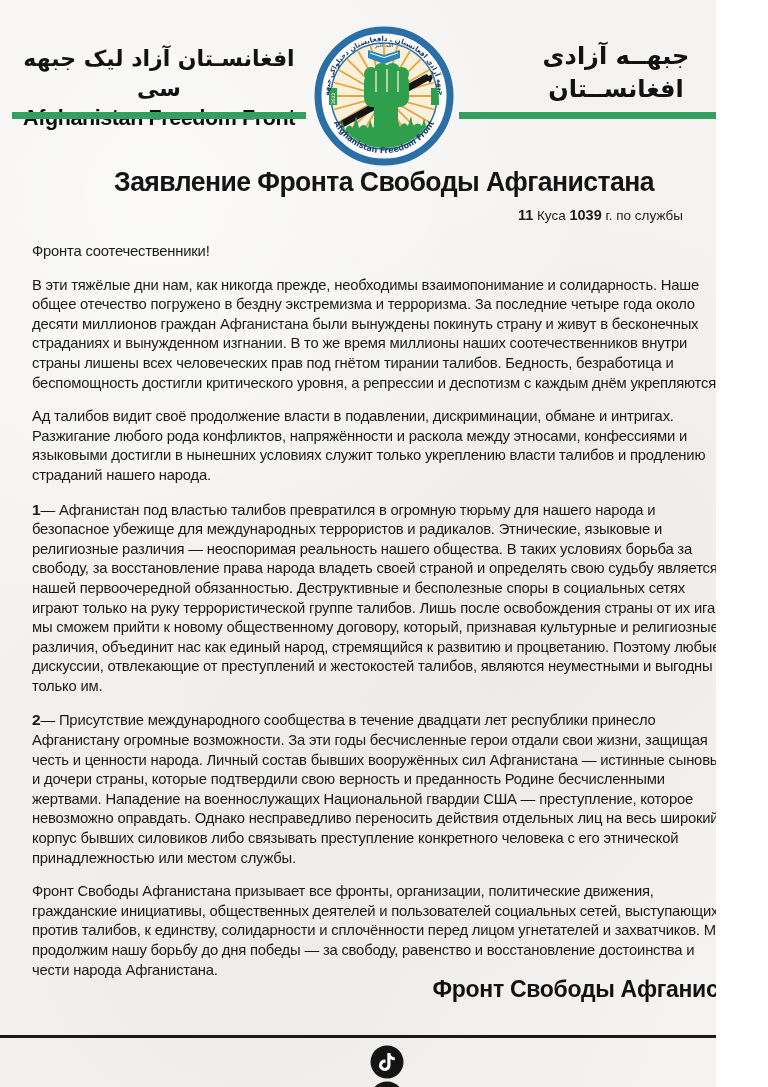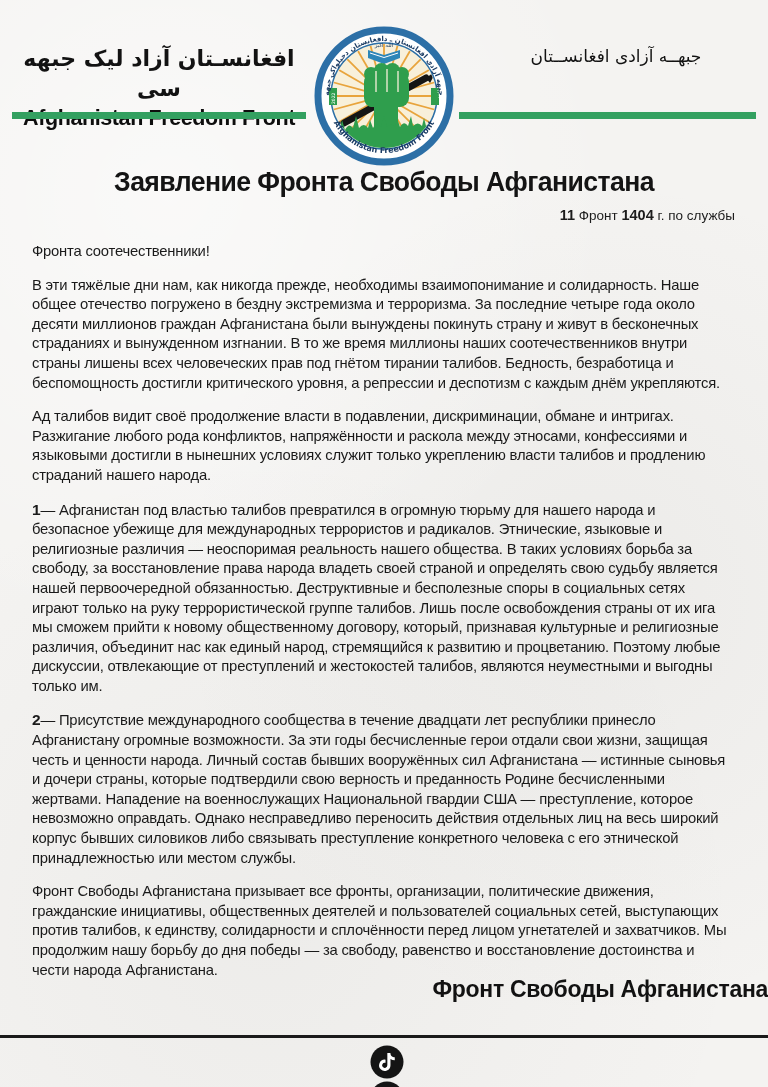--- a/index.html
+++ b/index.html
@@ -1,31 +1,31 @@
 <!DOCTYPE html>
 <html lang="ru"><head>
 <meta charset="utf-8">
 <style>
   html,body{margin:0;padding:0;}
   .page{
-    position:relative;width:768px;height:1087px;overflow:hidden;
+    position:relative;width:696px;height:1087px;overflow:hidden;
     background-color:#f4f3f1;
     background-image:
       radial-gradient(circle at 22% 18%, rgba(255,255,255,.55), rgba(255,255,255,0) 42%),
       radial-gradient(circle at 78% 55%, rgba(110,110,105,.06), rgba(0,0,0,0) 50%),
       radial-gradient(circle at 35% 85%, rgba(110,110,105,.05), rgba(0,0,0,0) 45%);
-    font-family:"Liberation Sans",sans-serif;color:#191919;
+    font-family:"Liberation Sans",sans-serif;color:#191919;padding-left:20px;
   }
   .ar{font-family:"DejaVu Sans",sans-serif;direction:rtl;}
   
   .hdr-left{position:absolute;left:10px;top:44px;width:298px;text-align:center;}
   .hdr-left .l1{font-size:22px;font-weight:bold;line-height:30px;color:#121212;}
   .hdr-left .l2{font-size:21.5px;font-weight:bold;letter-spacing:-.4px;line-height:28px;color:#0e0e0e;}
   .hdr-right{position:absolute;left:459px;top:40px;width:298px;text-align:center;}
-  .hdr-right .l1,.hdr-right .l2{font-size:17px;font-weight:normal;line-height:33px;color:#121212;margin-left:16px;}
+  .hdr-right .l1,.hdr-right .l2{font-size:24px;font-weight:bold;line-height:33px;color:#121212;margin-left:16px;}
   .bar{position:absolute;top:112px;height:7px;}
   .bar.left{left:12px;width:294px;}
   .bar.right{left:459px;width:297px;}
   .logo-wrap{position:absolute;left:314px;top:26px;width:140px;height:140px;}
   
   .doc-title{position:absolute;top:166px;left:0;width:768px;text-align:center;
     font-size:28px;font-weight:bold;letter-spacing:-.6px;color:#141414;transform:scaleX(.95);}
   .date-line{position:absolute;top:207px;right:33px;font-size:13.5px;color:#1c1c1c;}
   .date-line b{font-size:14.5px;margin-top:20px;}
   
@@ -125,21 +125,21 @@
       <text font-size="7" font-weight="bold" fill="#1a3b63">
         <textPath href="#arcTop" startOffset="50%" text-anchor="middle">جبهه آزادی افغانستان ـ دافغانستان دخپلواکۍ جبهه</textPath>
       </text>
       <text font-size="8" font-weight="bold" fill="#1a3b63">
         <textPath href="#arcBot" startOffset="50%" text-anchor="middle">Afghanistan Freedom Front</textPath>
       </text>
     </svg>
   </div>
 
   <div class="doc-title">Заявление Фронта Свободы Афганистана</div>
-  <div class="date-line"><b>11</b><span> Фронт </span><b>1404</b><span> г. по службы</span></div>
+  <div class="date-line"><b>11</b><span> Куса </span><b>1039</b><span> г. по службы</span></div>
 
   <div class="body-text">
     <p>Фронта соотечественники!</p>
     <p>В эти тяжёлые дни нам, как никогда прежде, необходимы взаимопонимание и солидарность. Наше общее отечество погружено в бездну экстремизма и терроризма. За последние четыре года около десяти миллионов граждан Афганистана были вынуждены покинуть страну и живут в бесконечных страданиях и вынужденном изгнании. В то же время миллионы наших соотечественников внутри страны лишены всех человеческих прав под гнётом тирании талибов. Бедность, безработица и беспомощность достигли критического уровня, а репрессии и деспотизм с каждым днём укрепляются.</p>
     <p>Ад талибов видит своё продолжение власти в подавлении, дискриминации, обмане и интригах. Разжигание любого рода конфликтов, напряжённости и раскола между этносами, конфессиями и языковыми достигли в нынешних условиях служит только укреплению власти талибов и продлению страданий нашего народа.</p>
     <p><b class="pt">1</b><span>— Афганистан под властью талибов превратился в огромную тюрьму для нашего народа и безопасное убежище для международных террористов и радикалов. Этнические, языковые и религиозные различия — неоспоримая реальность нашего общества. В таких условиях борьба за свободу, за восстановление права народа владеть своей страной и определять свою судьбу является нашей первоочередной обязанностью. Деструктивные и бесполезные споры в социальных сетях играют только на руку террористической группе талибов. Лишь после освобождения страны от их ига мы сможем прийти к новому общественному договору, который, признавая культурные и религиозные различия, объединит нас как единый народ, стремящийся к развитию и процветанию. Поэтому любые дискуссии, отвлекающие от преступлений и жестокостей талибов, являются неуместными и выгодны только им.</span></p>
     <p><b class="pt">2</b><span>— Присутствие международного сообщества в течение двадцати лет республики принесло Афганистану огромные возможности. За эти годы бесчисленные герои отдали свои жизни, защищая честь и ценности народа. Личный состав бывших вооружённых сил Афганистана — истинные сыновья и дочери страны, которые подтвердили свою верность и преданность Родине бесчисленными жертвами. Нападение на военнослужащих Национальной гвардии США — преступление, которое невозможно оправдать. Однако несправедливо переносить действия отдельных лиц на весь широкий корпус бывших силовиков либо связывать преступление конкретного человека с его этнической принадлежностью или местом службы.</span></p>
     <p>Фронт Свободы Афганистана призывает все фронты, организации, политические движения, гражданские инициативы, общественных деятелей и пользователей социальных сетей, выступающих против талибов, к единству, солидарности и сплочённости перед лицом угнетателей и захватчиков. Мы продолжим нашу борьбу до дня победы — за свободу, равенство и восстановление достоинства и чести народа Афганистана.</p>
   </div>
 

